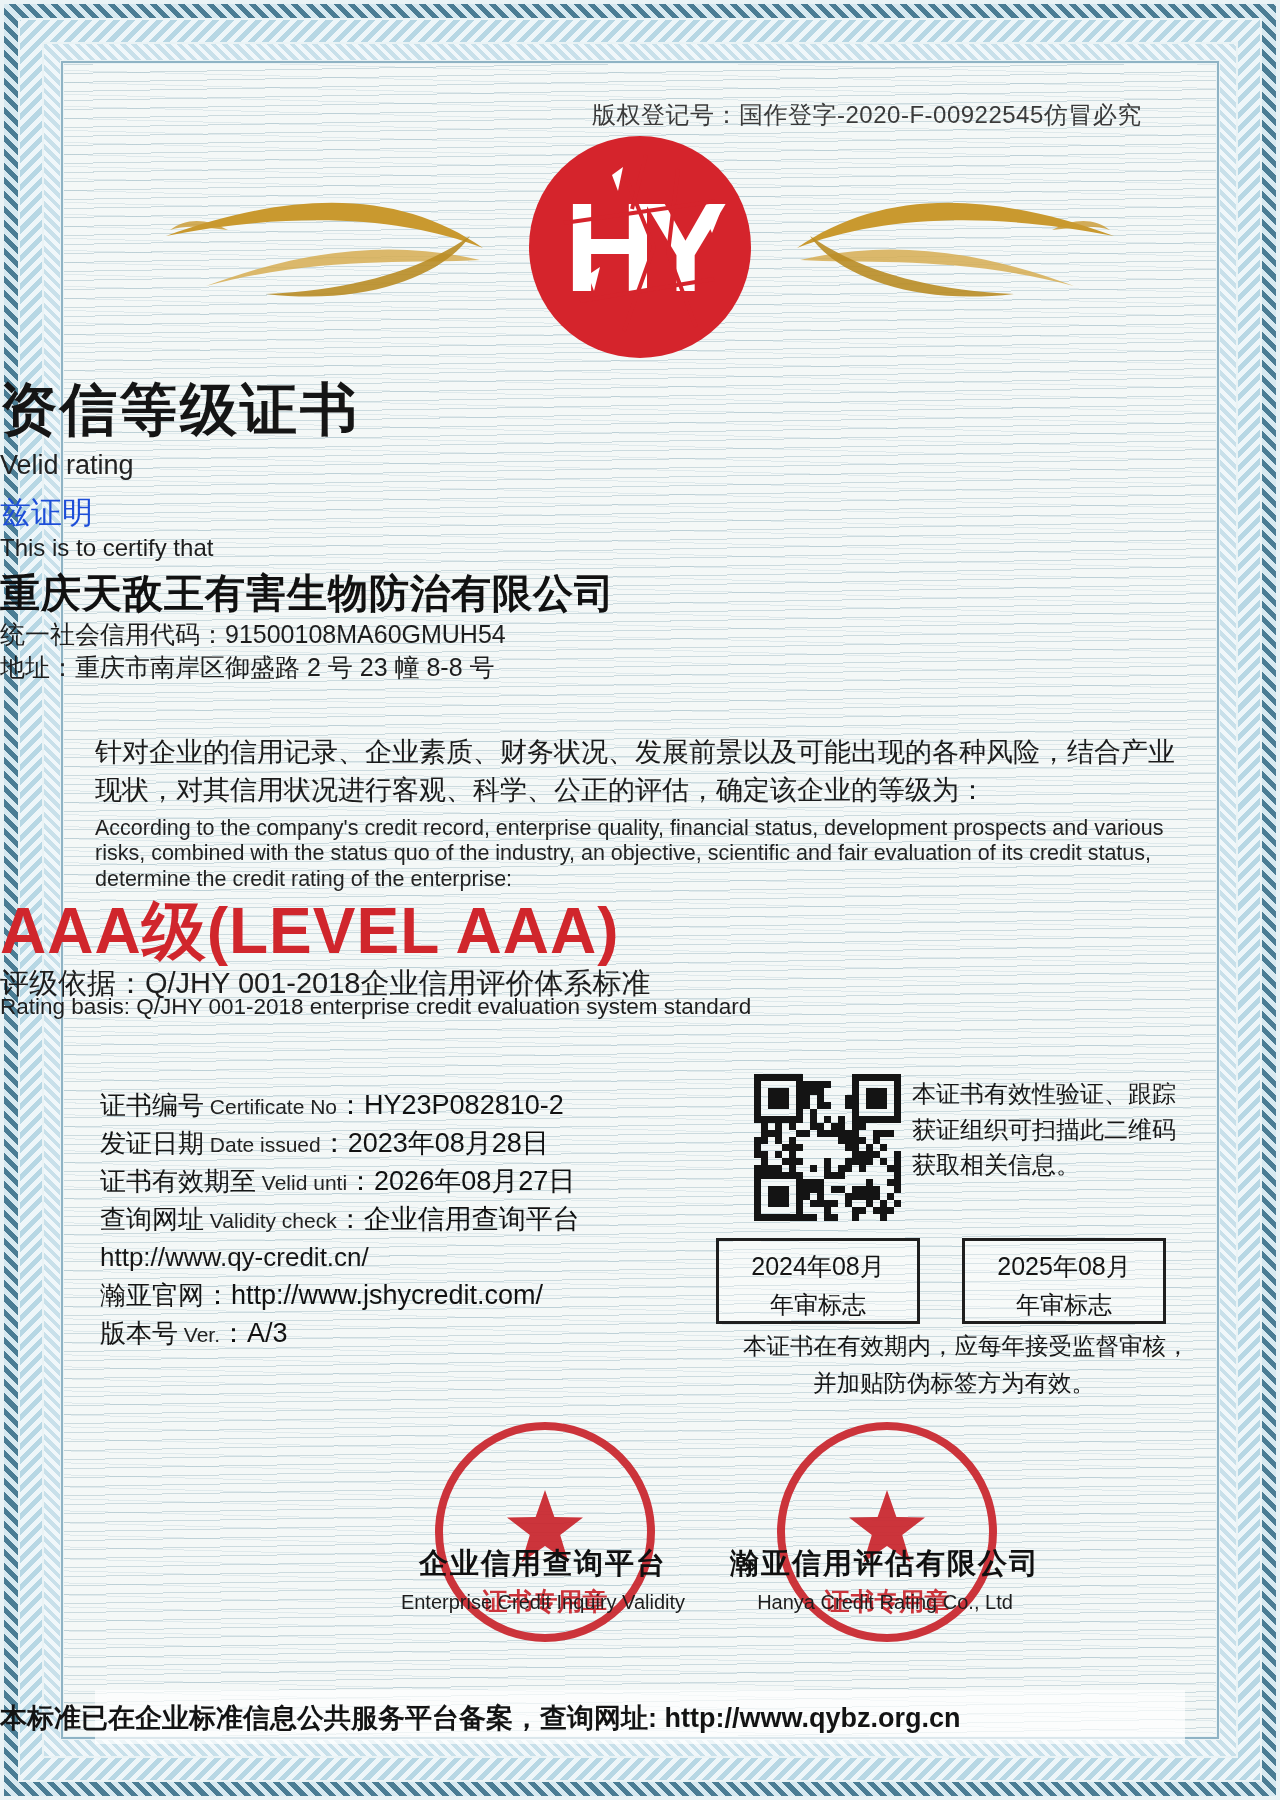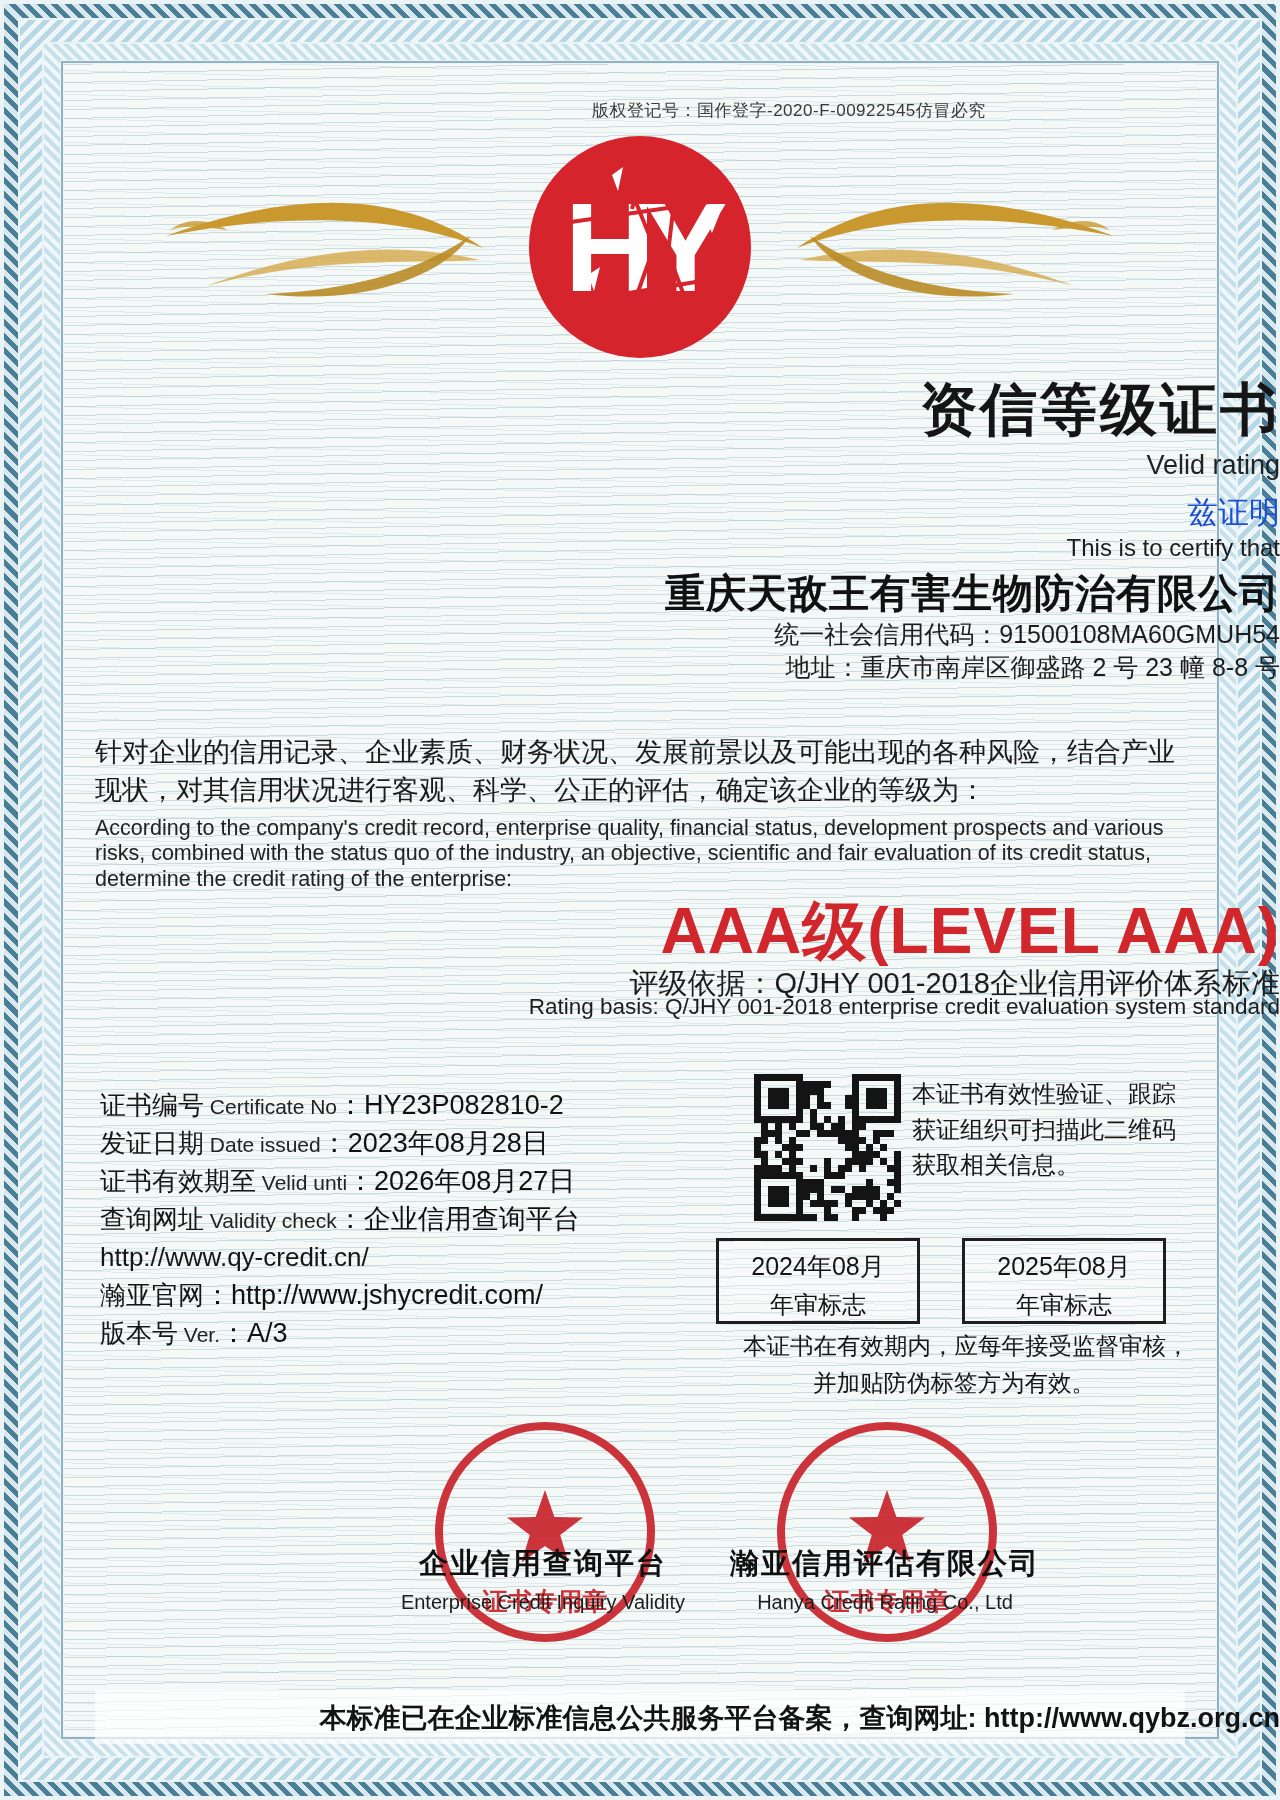--- a/index.html
+++ b/index.html
@@ -1,33 +1,33 @@
 <!DOCTYPE html>
 <html><head>
 <meta charset="utf-8">
 <title>Credit Rating Certificate</title>
 <style>
   html,body{margin:0;padding:0;}
   body{font-family:"Liberation Sans","DejaVu Sans",sans-serif;}
   .page{position:relative;width:1280px;height:1800px;background:#eaf3f5;overflow:hidden;}
   .abs{position:absolute;}
-  .ctr{left:0;right:0;text-align:right;}
+  .ctr{left:0;right:0;text-align:left;}
   
   .band1{inset:4px;border:14px solid;border-image:repeating-linear-gradient(45deg,#4b7d94 0 5px,#d7e9f0 5px 10px) 14;pointer-events:none;}
   .band2{inset:20px;border:22px solid;border-image:repeating-linear-gradient(-45deg,#b7d7e4 0 5px,#eef6f9 5px 10px) 22;pointer-events:none;}
   .band3{inset:44px;border:16px solid;border-image:repeating-linear-gradient(45deg,#c8e0ea 0 4px,#f0f7fa 4px 8px) 16;pointer-events:none;}
   .innerline{inset:61px;border:2px solid #8fb3c4;pointer-events:none;}
   
   .content{inset:64px;background-color:#f4f8f7;
     background-image:
       repeating-linear-gradient(179deg, rgba(110,150,165,.30) 0 1px, transparent 1px 9px),
       repeating-linear-gradient(181.5deg, rgba(140,175,190,.20) 0 1px, transparent 1px 12px);
     z-index:0;}
   .txt{color:#1d1d1d;z-index:2;}
-  .copyright{top:99px;left:592px;font-size:17px;color:#3a3a3a;letter-spacing:.5px;}
+  .copyright{top:99px;left:592px;font-size:24px;color:#3a3a3a;letter-spacing:.5px;}
   .flourish{top:178px;width:330px;height:140px;z-index:1;}
   .flourish.left{left:158px;}
   .flourish.right{right:158px;transform:scaleX(-1);}
   .logo{left:528px;top:135px;width:224px;height:224px;z-index:2;}
   .title-cn{top:372px;font-size:57px;font-weight:700;letter-spacing:3px;color:#151515;}
   .title-en{top:450px;font-size:27px;color:#222;}
   .certify-cn{top:492px;font-size:31px;color:#1d4ed8;}
   .certify-en{top:534px;font-size:24px;}
   .company{top:566px;font-size:40px;font-weight:700;color:#111;letter-spacing:1px;}
   .codeline{top:618px;font-size:25px;}

